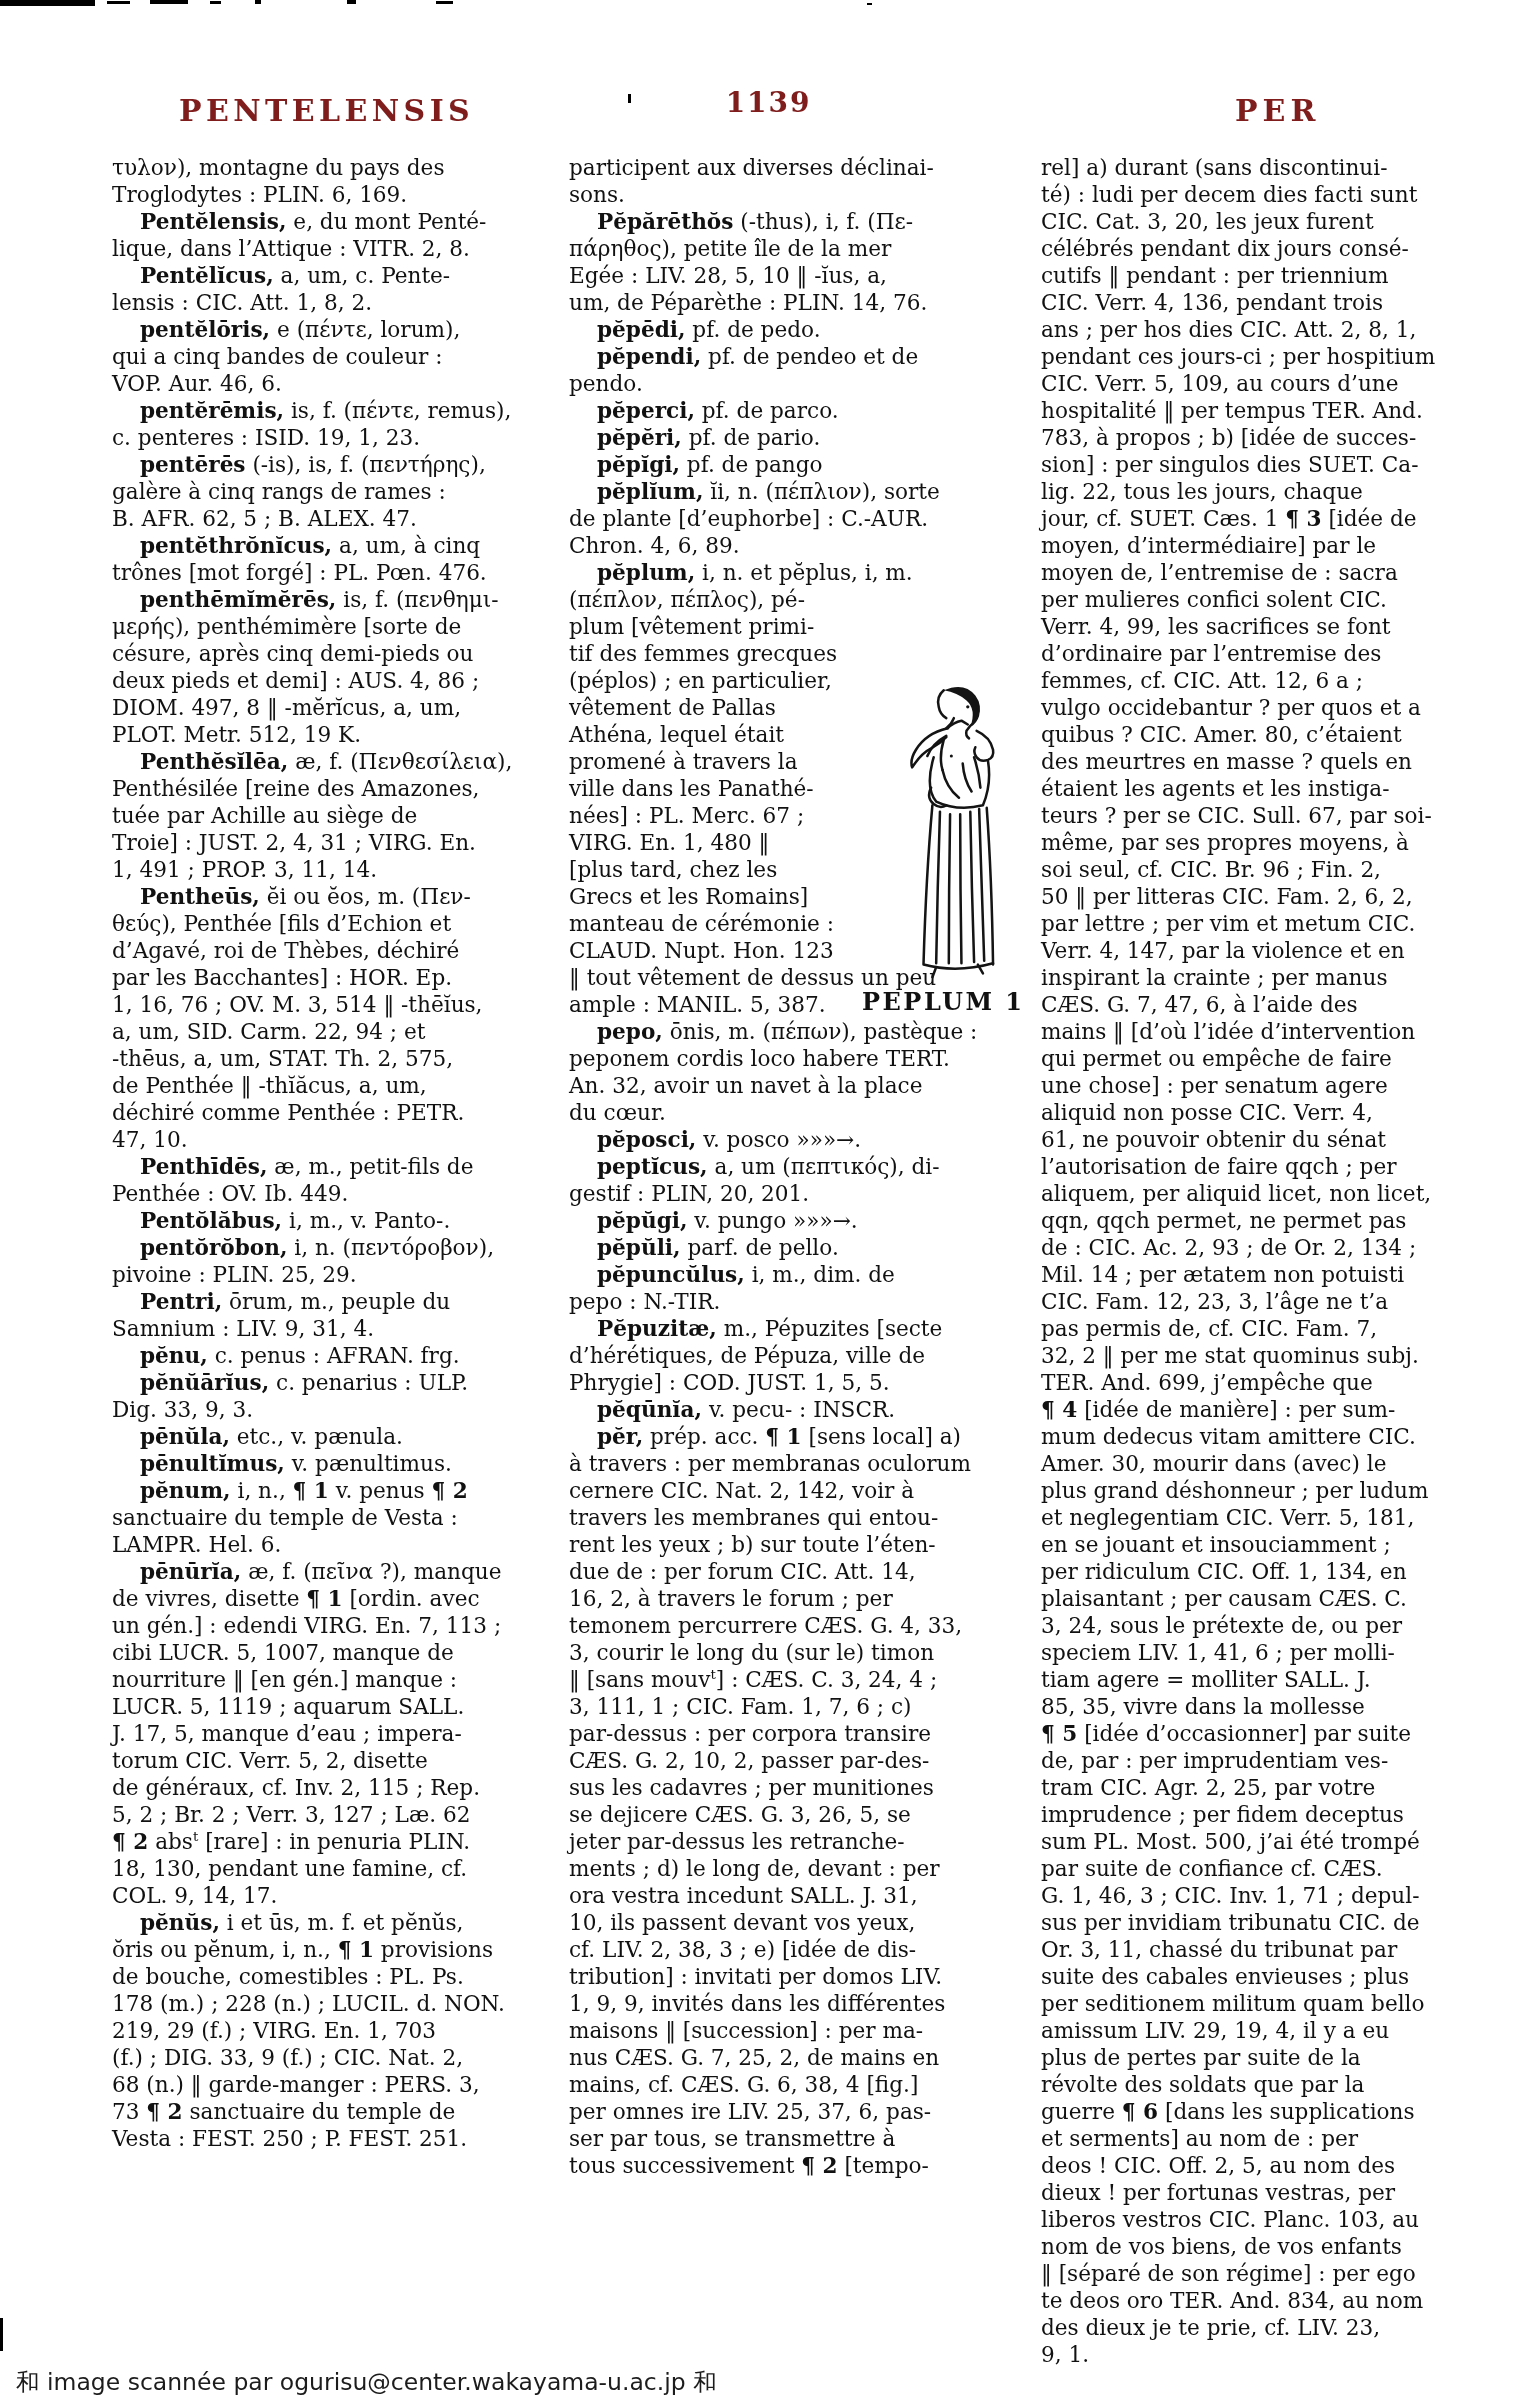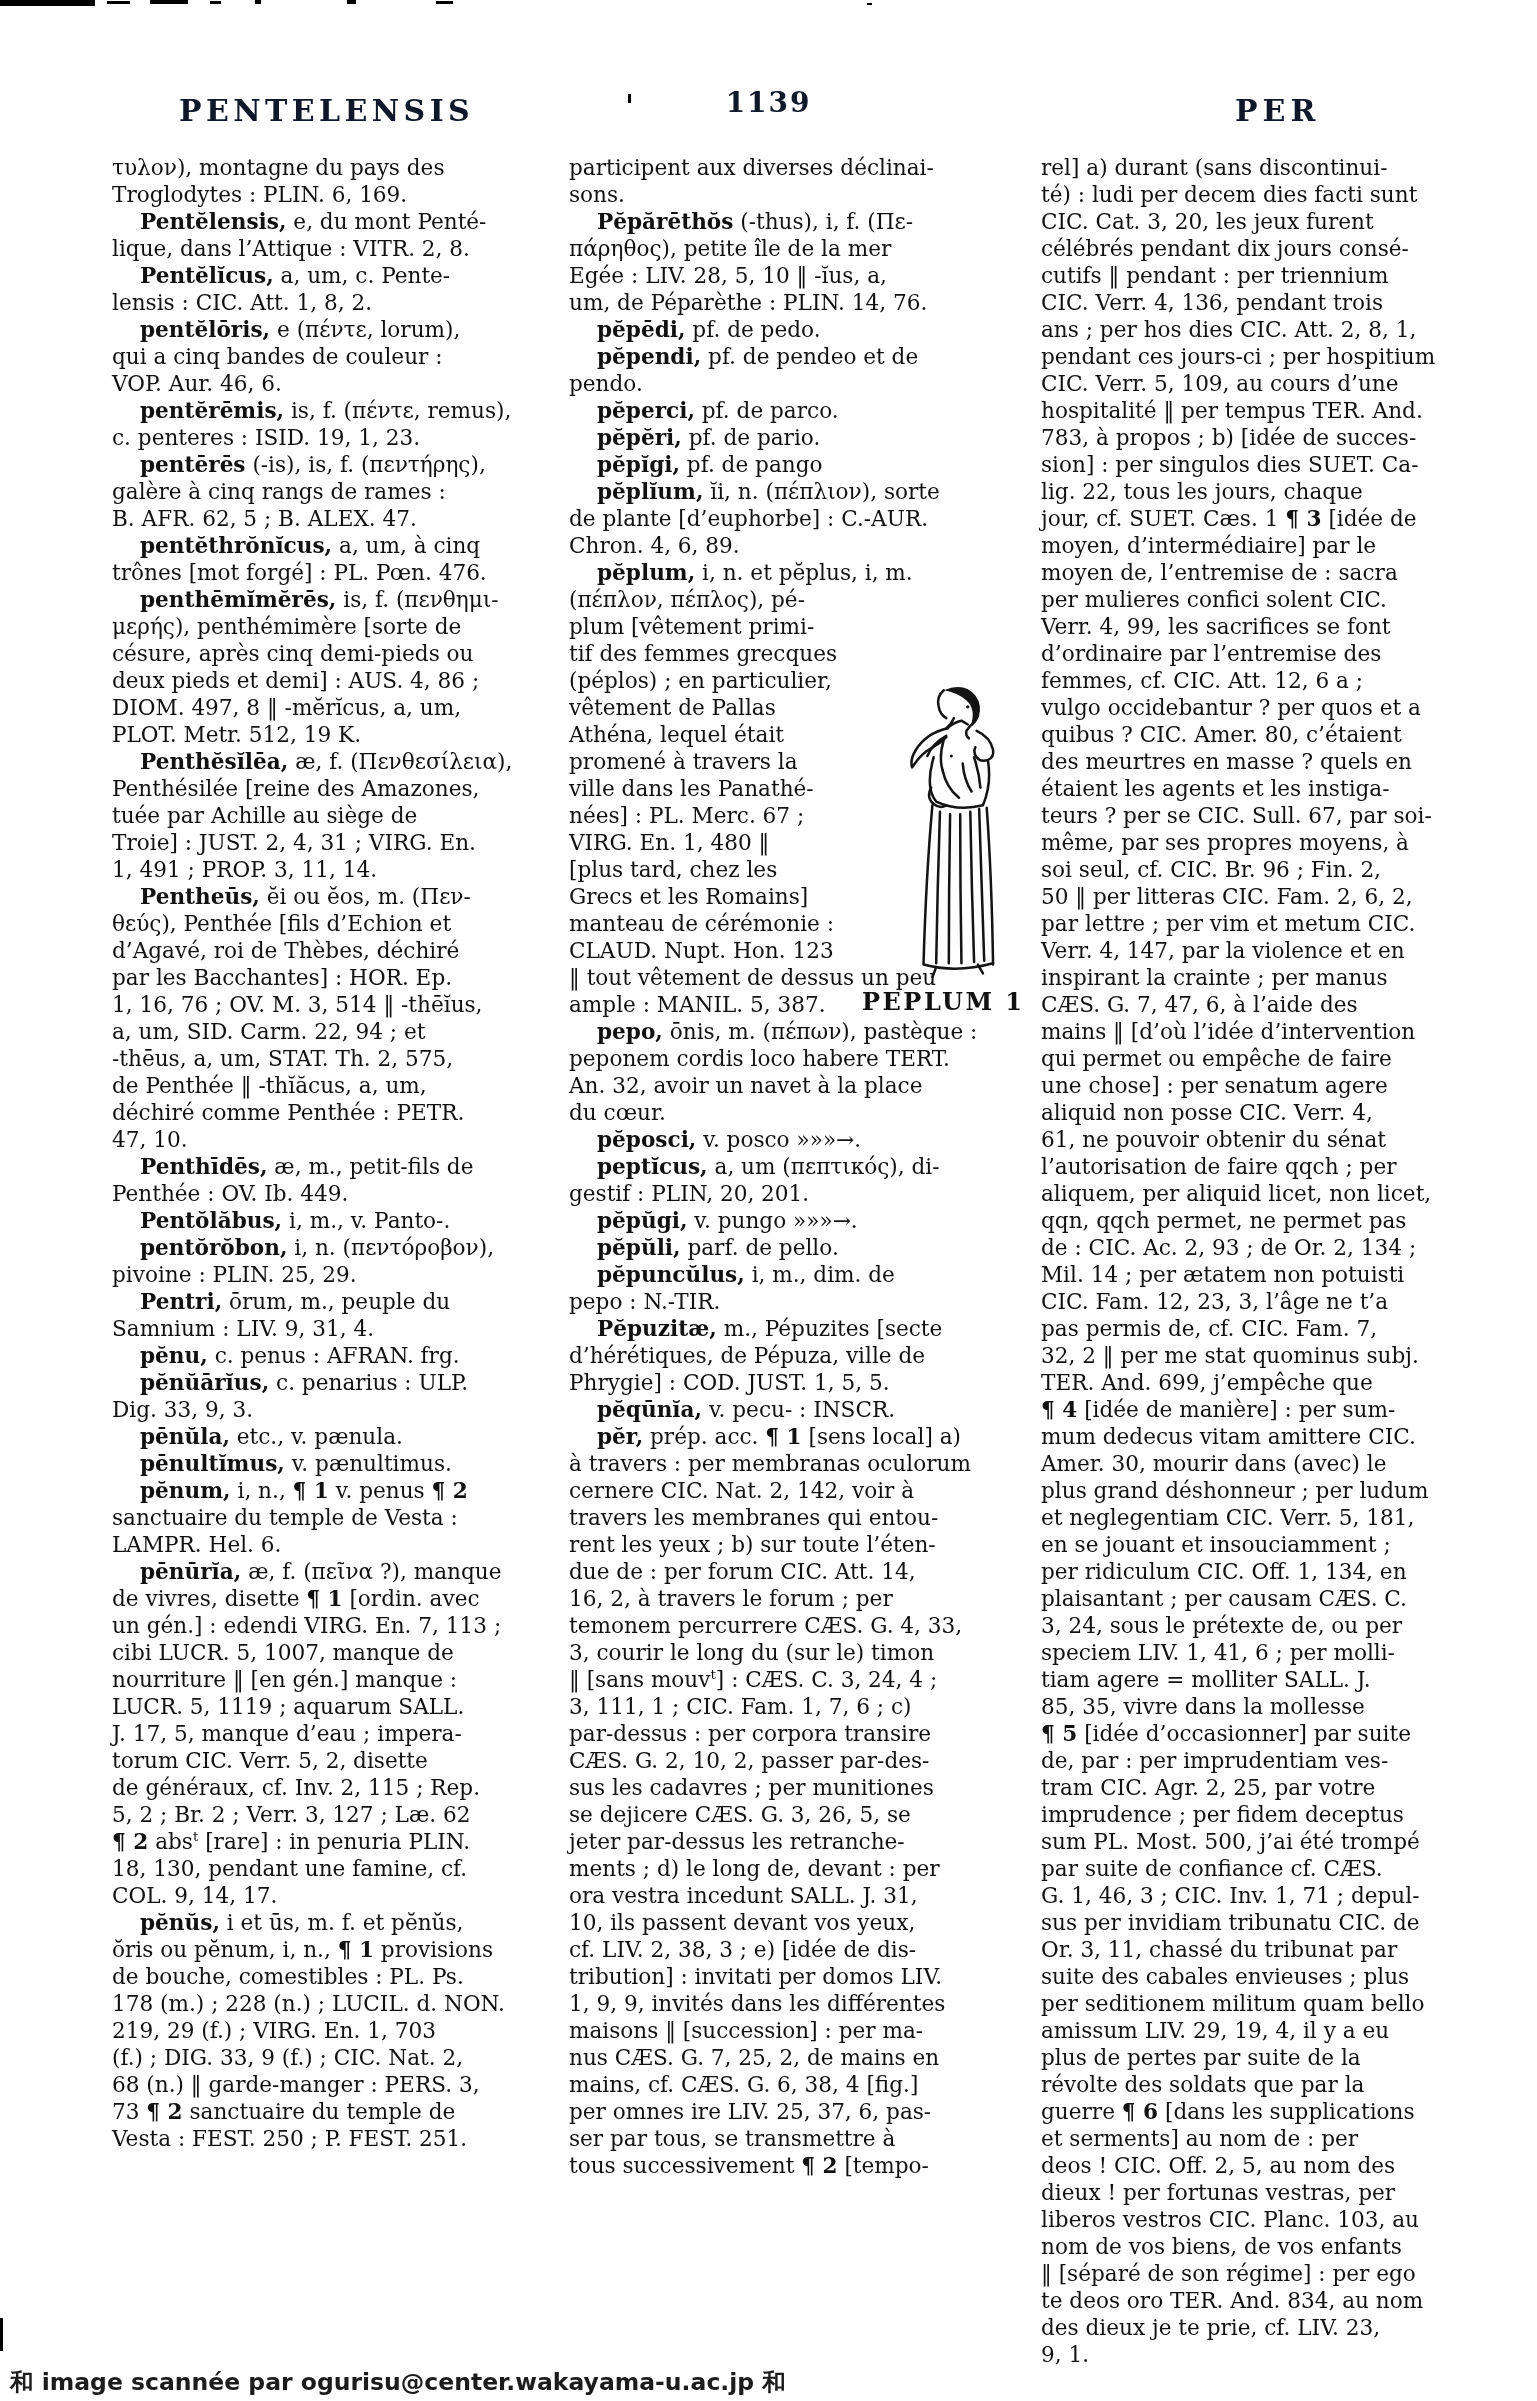--- a/index.html
+++ b/index.html
@@ -5,21 +5,21 @@
   html,body { margin:0; padding:0; }
   body {
     width:1537px; height:2401px;
     position:relative;
     background:#ffffff;
     color:#111;
     font-family:"DejaVu Serif","Liberation Serif",serif;
     overflow:hidden;
   }
   
-  .runhead { position:absolute; font-weight:bold; color:#0f172a; }
+  .runhead { position:absolute; font-weight:bold; color:#7f1d1d; }
   #head-left  { left:179px; top:93px; font-size:30px; letter-spacing:4.4px; }
   #head-page  { left:0; right:0; top:86px; text-align:center; font-size:28px; letter-spacing:1.9px; }
   #head-right { left:1235px; top:93px; font-size:30px; letter-spacing:5px; }
   
   .col {
     position:absolute; top:154px;
     font-size:21.6px; line-height:27px;
     text-align:left;
   }
   #col-0 { left:112px;  width:454px; }
@@ -35,23 +35,23 @@
     position:absolute; left:304px; top:527px;
     width:139px; height:303px;
   }
   #peplum-caption {
     position:absolute; left:293px; top:834px; width:162px;
     text-align:center; font-weight:bold; font-size:24px; letter-spacing:2.5px;
     white-space:nowrap;
   }
   
   #scan-footer {
-    position:absolute; left:10px; top:2366px;
+    position:absolute; left:16px; top:2366px;
     font-family:"DejaVu Sans","Liberation Sans",sans-serif;
-    font-size:23.5px; color:#1c1c1c; font-weight:700;
+    font-size:23.5px; color:#1c1c1c; font-weight:400;
   }
   
   .noise { position:absolute; background:#000; }
 </style>
 </head>
 <body>
 
 <div class="runhead" id="head-left">PENTELENSIS</div>
 <div class="runhead" id="head-page">1139</div>
 <div class="runhead" id="head-right">PER</div>

